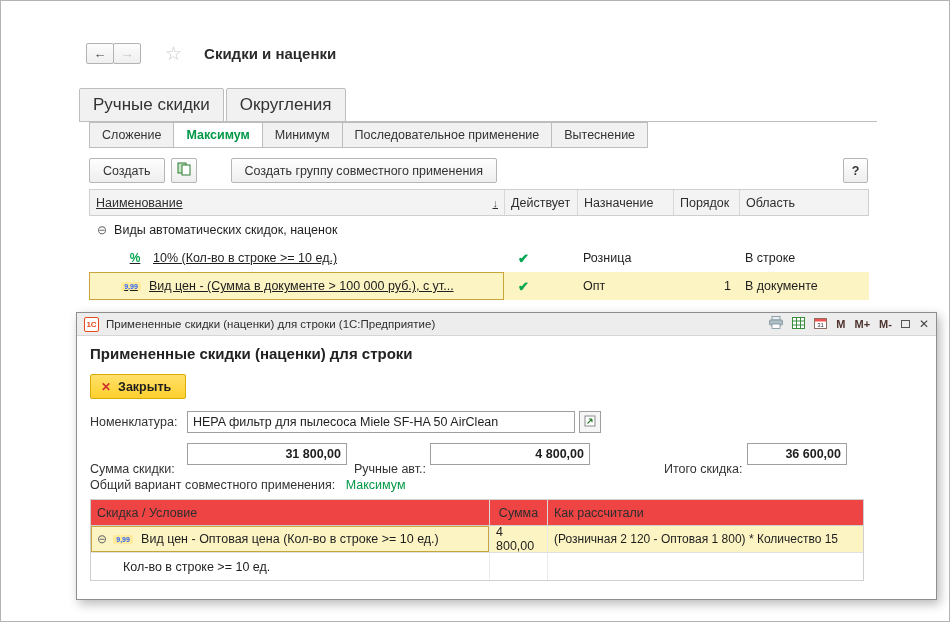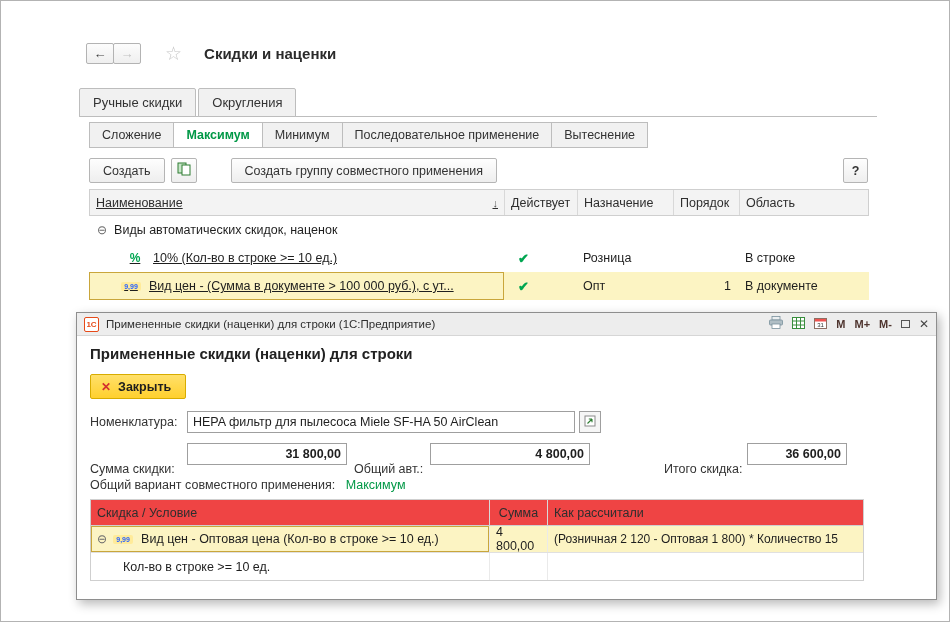--- a/index.html
+++ b/index.html
@@ -11,21 +11,21 @@
   .topnav { position:absolute; left:85px; top:41px; display:flex; align-items:center; }
   .navbtn { width:28px; height:21px; border:1px solid #b3b3b3; background:linear-gradient(#fcfcfc,#efefef);
     color:#3c3c3c; font-size:13px; line-height:18px; padding:0; border-radius:2px; font-family:inherit; }
   .navbtn.fwd { margin-left:-1px; color:#c2c2c2; }
   .star { margin-left:24px; font-size:19px; color:#c6c6c6; cursor:default; }
   .page-title { margin:0 0 0 22px; font-size:15px; font-weight:bold; color:#2b2b2b; }
 
   
   .tabs { position:absolute; left:78px; top:87px; width:798px; display:flex; align-items:flex-end;
     border-bottom:1px solid #bdbdbd; }
-  .tab { border:1px solid #bdbdbd; background:#f1f1f1; padding:6px 13px; font-size:13px; color:#333;
+  .tab { border:1px solid #bdbdbd; background:#f1f1f1; padding:6px 13px; font-size:17px; color:#333;
     margin-right:2px; margin-bottom:-1px; border-radius:2px 2px 0 0; cursor:default; }
   .tab.active { background:#fff; border-bottom-color:#fff; }
 
   
   .subtabs { position:absolute; left:88px; top:121px; display:flex; }
   .subtab { border:1px solid #bdbdbd; margin-left:-1px; background:#f1f1f1; padding:5px 12px;
     font-size:12.5px; color:#333; cursor:default; }
   .subtab:first-child { margin-left:0; }
   .subtab.active { background:#fff; color:#009846; font-weight:bold; }
 
@@ -262,21 +262,21 @@
                 <rect x="1" y="1" width="10" height="10" fill="#fff" stroke="#8a8a8a"></rect>
                 <path d="M3.5 8.5 L8 4 M8 4 h-3.2 M8 4 v3.2" stroke="#2e7d32" fill="none" stroke-width="1.1"></path>
               </svg>
           </span>
         </button>
       </div>
 
       <div class="sumsrow">
         <span class="slabel l1">Сумма скидки:</span>
         <input class="fld sumin i1" value="31 800,00" style="">
-        <span class="slabel l2">Общий авт.:</span>
+        <span class="slabel l2">Ручные авт.:</span>
         <input class="fld sumin i2" value="4 800,00" style="">
         <span class="slabel l3">Итого скидка:</span>
         <input class="fld sumin i3" value="36 600,00" style="">
       </div>
 
       <div class="variantrow">
         <span>Общий вариант совместного применения:</span>
         <span class="green">Максимум</span>
       </div>
 

